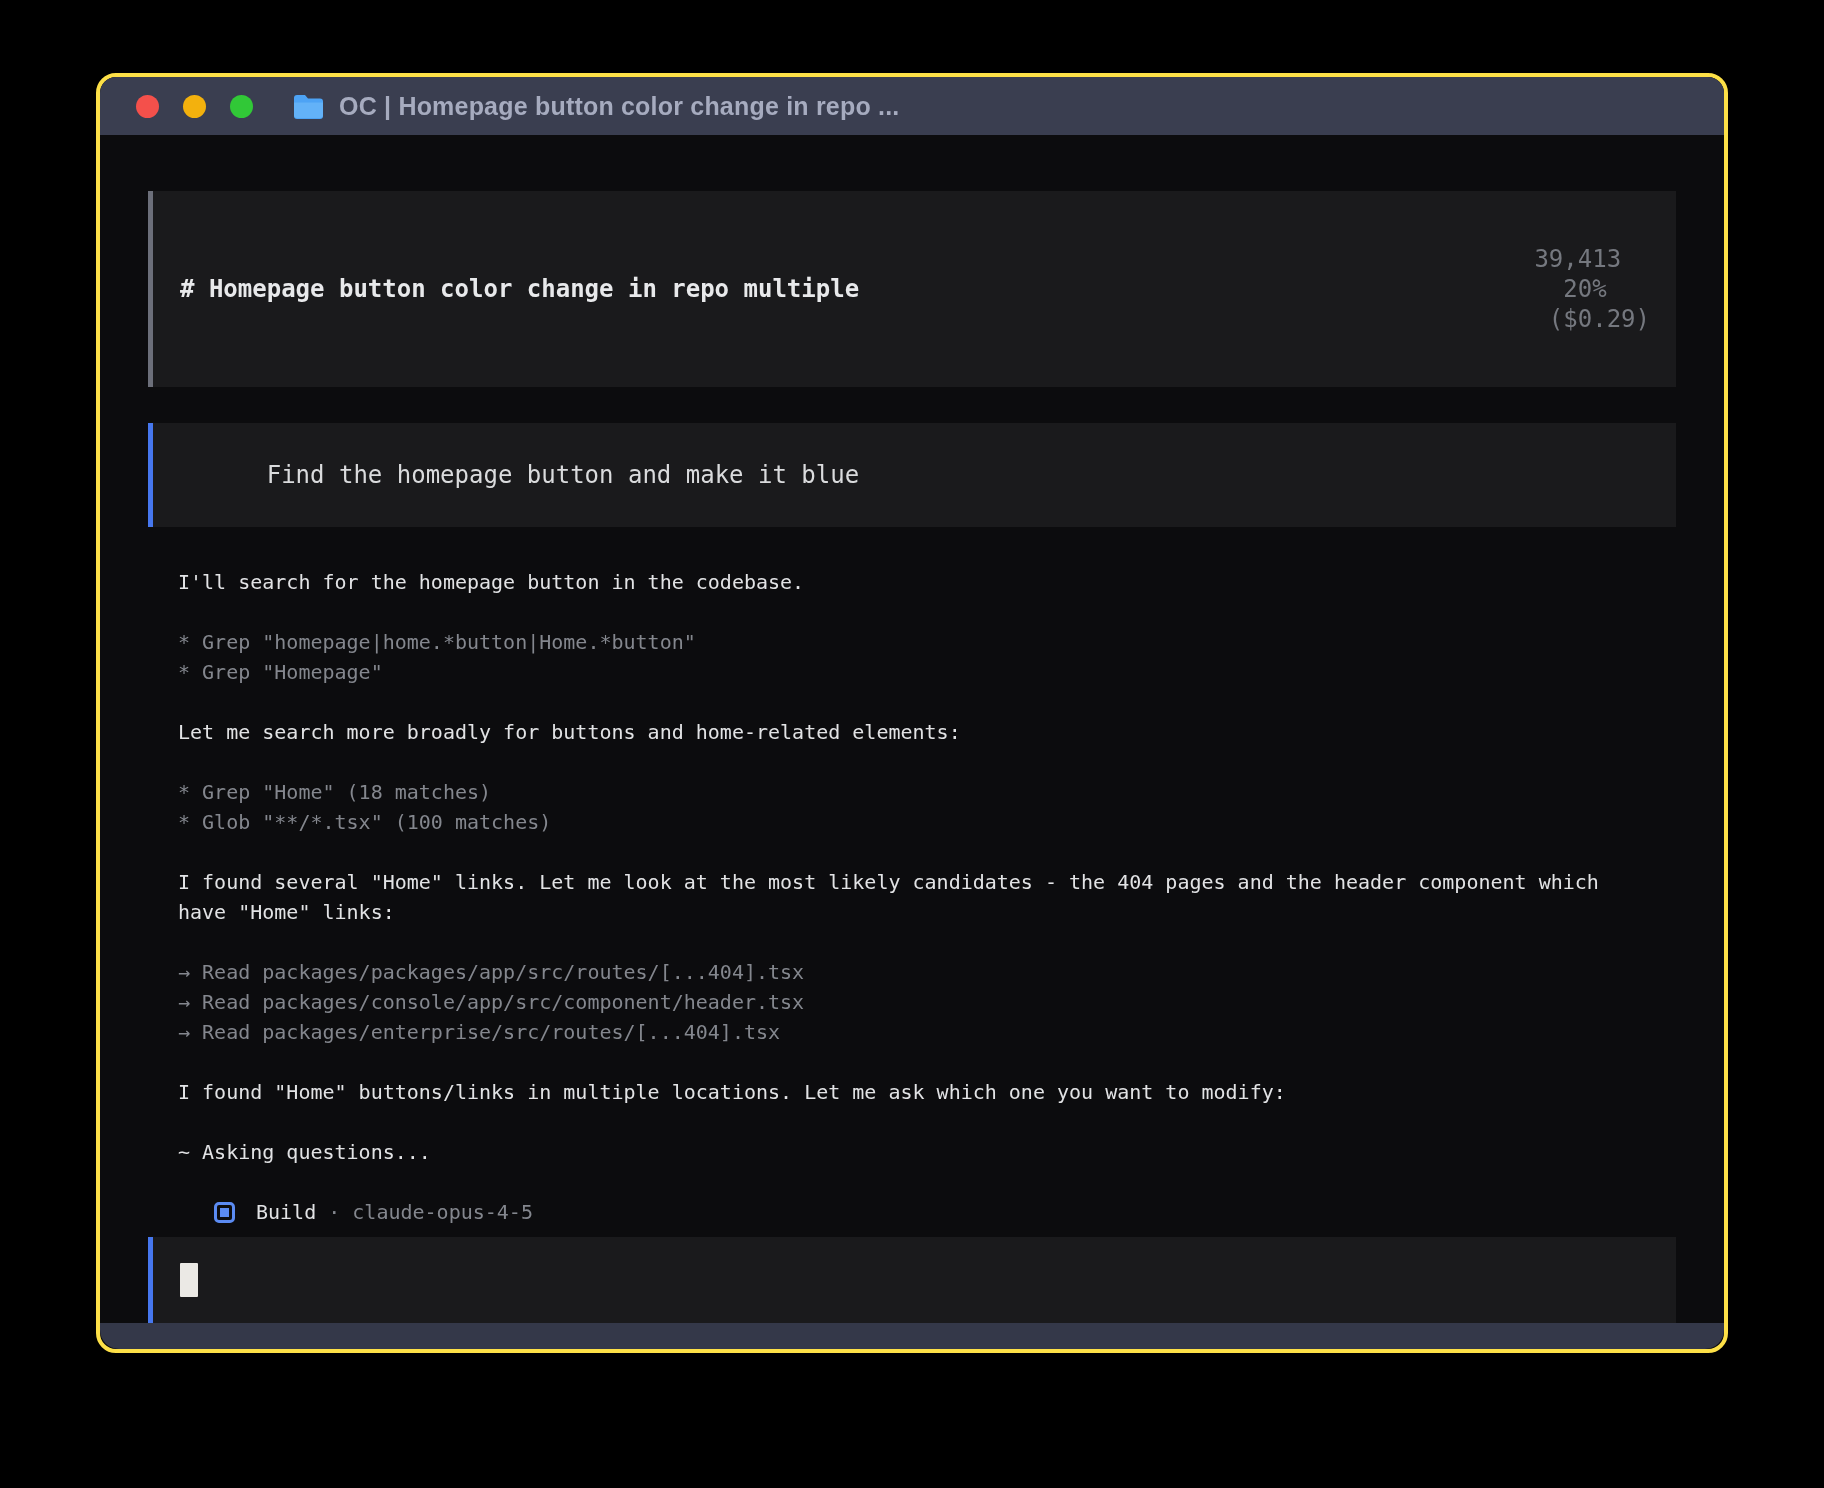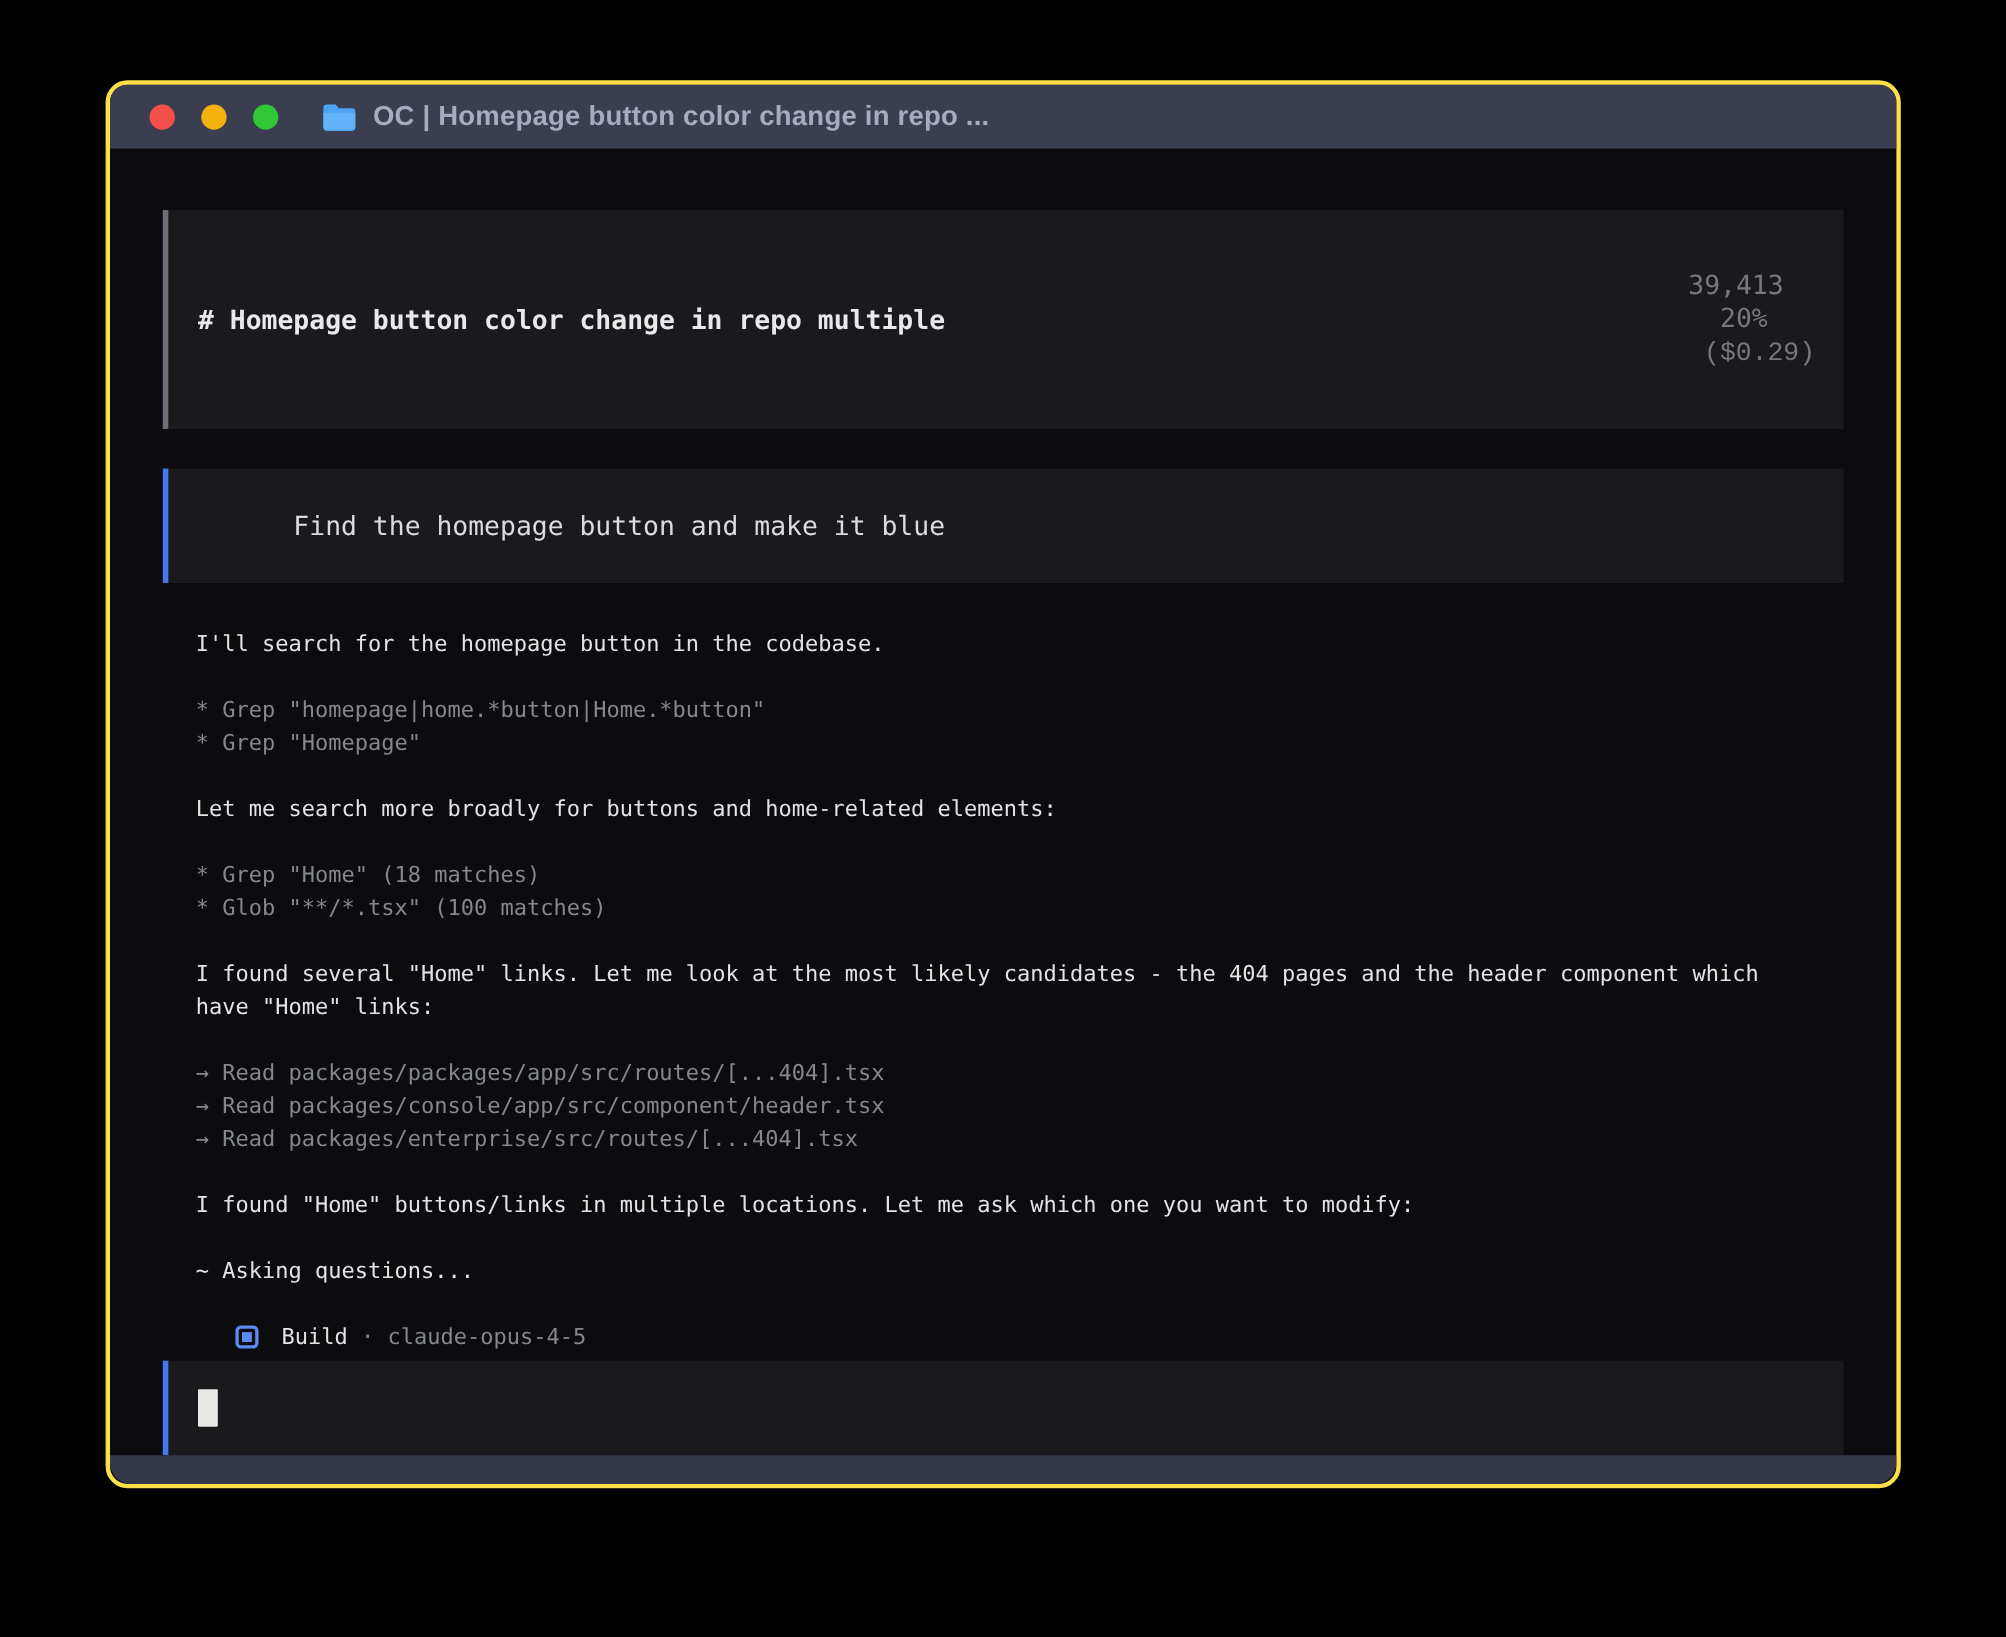--- a/index.html
+++ b/index.html
@@ -33,21 +33,21 @@
     padding:0 48px; overflow:hidden;
   }
   .panel { background:#1a1a1c; border-left:5px solid #6c6f7a; }
   .header-panel {
     margin-top:56px; padding:23px 26px 23px 27px;
     display:flex; align-items:center; justify-content:space-between;
     font-size:24px; line-height:30px;
   }
   .header-title { font-weight:700; color:#e8e9eb; white-space:pre; }
   .header-stats { color:#75787f; white-space:pre; }
-  .gap2 { margin-left:2ch; } .gap1 { margin-left:1ch;font-family:Liberation Mono, monospace; }
+  .gap2 { margin-left:2ch; } .gap1 { margin-left:1ch; }
   .user-panel {
     margin-top:36px; border-left-color:#4677ee; padding:7px 27px;
     font-size:24px; line-height:30px; color:#dadbdd; white-space:pre;
   }
   
   .convo {
     margin:40px 0 0 30px; width:1460px;
     font-size:20px; line-height:30px; color:#e2e3e5;
   }
   .para { margin-bottom:30px; }

